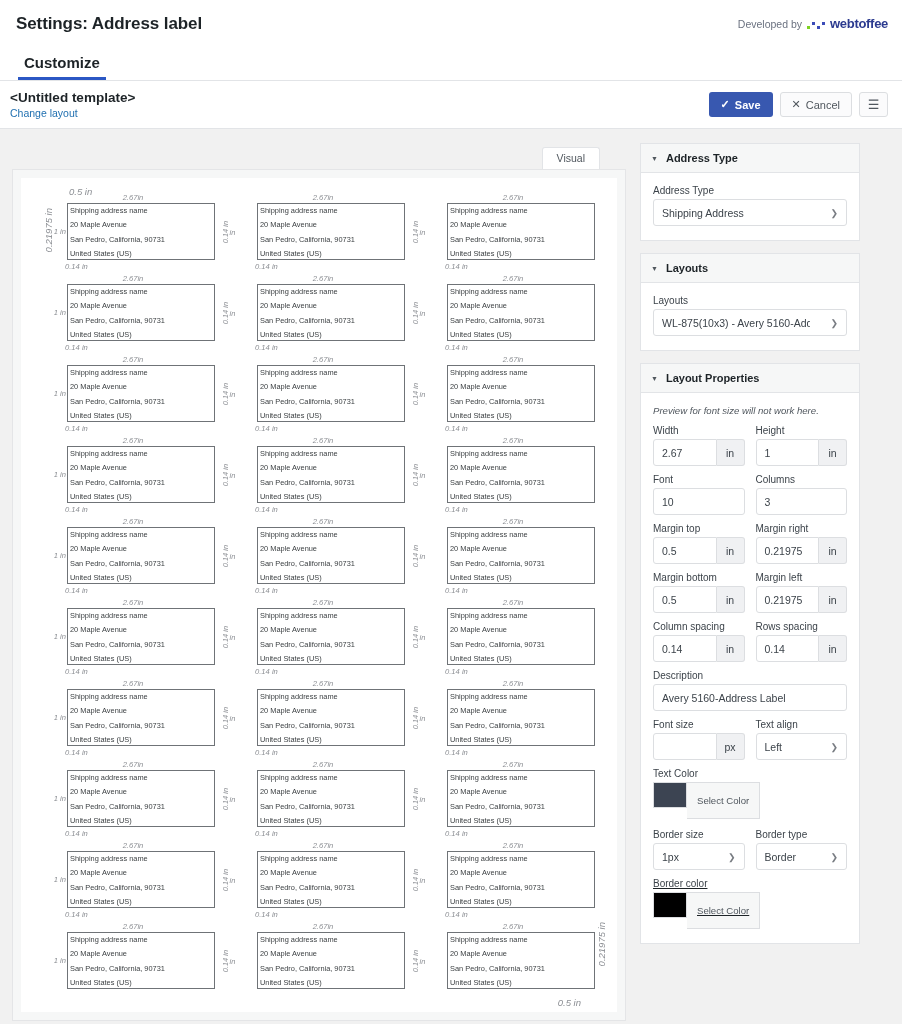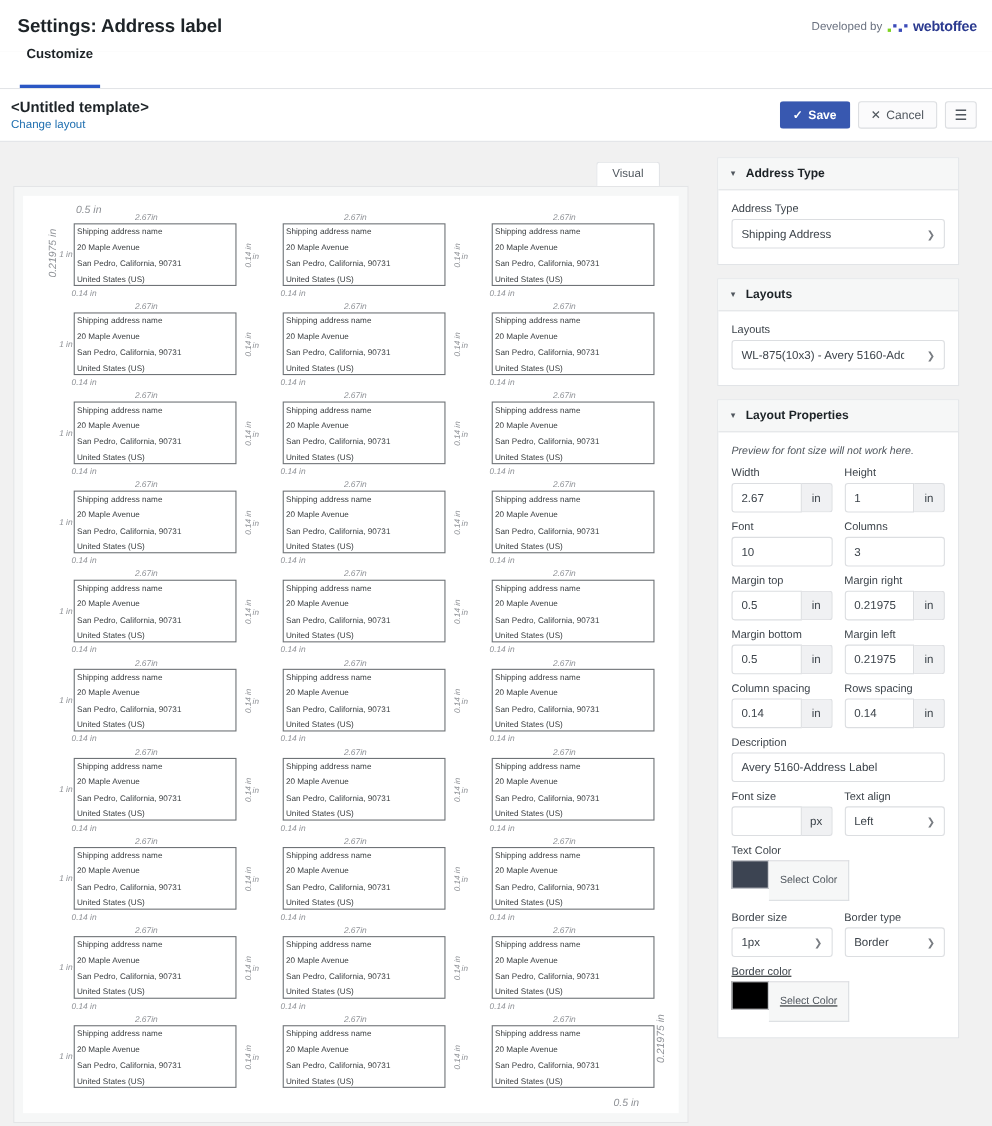--- a/index.html
+++ b/index.html
@@ -24,22 +24,22 @@
   .logomark i { display:block; width:3px; height:3px; }
   .brand { font-size:13px; font-weight:bold; color:#2b3a8f; letter-spacing:-0.3px; }
 
   
   .tabstrip {
     height:34px; background:#fff;
     border-bottom:1px solid #e2e4e7;
     display:flex; align-items:flex-end; padding-left:18px;
   }
   .tab {
-    font-size:12px; font-weight:bold; color:#1d2327;
-    padding:0 6px 21px 6px; border-bottom:3px solid transparent; cursor:pointer;
+    font-size:15px; font-weight:bold; color:#1d2327;
+    padding:0 6px 6px 6px; border-bottom:3px solid transparent; cursor:pointer;
   }
   .tab.active { border-bottom-color:#2b57c4; }
 
   
   .templatebar {
     height:48px; background:#fff;
     border-bottom:1px solid #e2e4e7;
     display:flex; align-items:center; justify-content:space-between;
     padding:0 14px 0 10px;
   }
@@ -100,21 +100,21 @@
     border:1px solid #6f7377;
     padding:3px 4px 0 2px;
     display:flex; flex-direction:column; justify-content:space-between;
   }
   .label-box div {
     font-size:7.4px; color:#3c4043; line-height:1.18;
     font-family:"Liberation Sans", sans-serif; white-space:nowrap; overflow:hidden;
   }
 
   
-  .right { width:220px; margin-left:16px; padding-top:14px; }
+  .right { width:220px; margin-left:4px; padding-top:14px; }
   .panel { background:#fff; border:1px solid #e2e4e7; margin-bottom:12px; }
   .panel-head {
     background:#f6f7f7; border-bottom:1px solid #e2e4e7;
     padding:8px 10px; display:flex; align-items:center; gap:8px;
     font-size:11px; font-weight:bold; color:#1d2327; cursor:pointer;
   }
   .caret { font-size:7px; color:#50575e; }
   .panel-body { padding:12px 12px 14px; }
   .f-label { font-size:10px; color:#3c434a; margin:0 0 3px; display:block; }
   .note { font-size:9.6px; font-style:italic; color:#50575e; margin:0 0 9px; }

